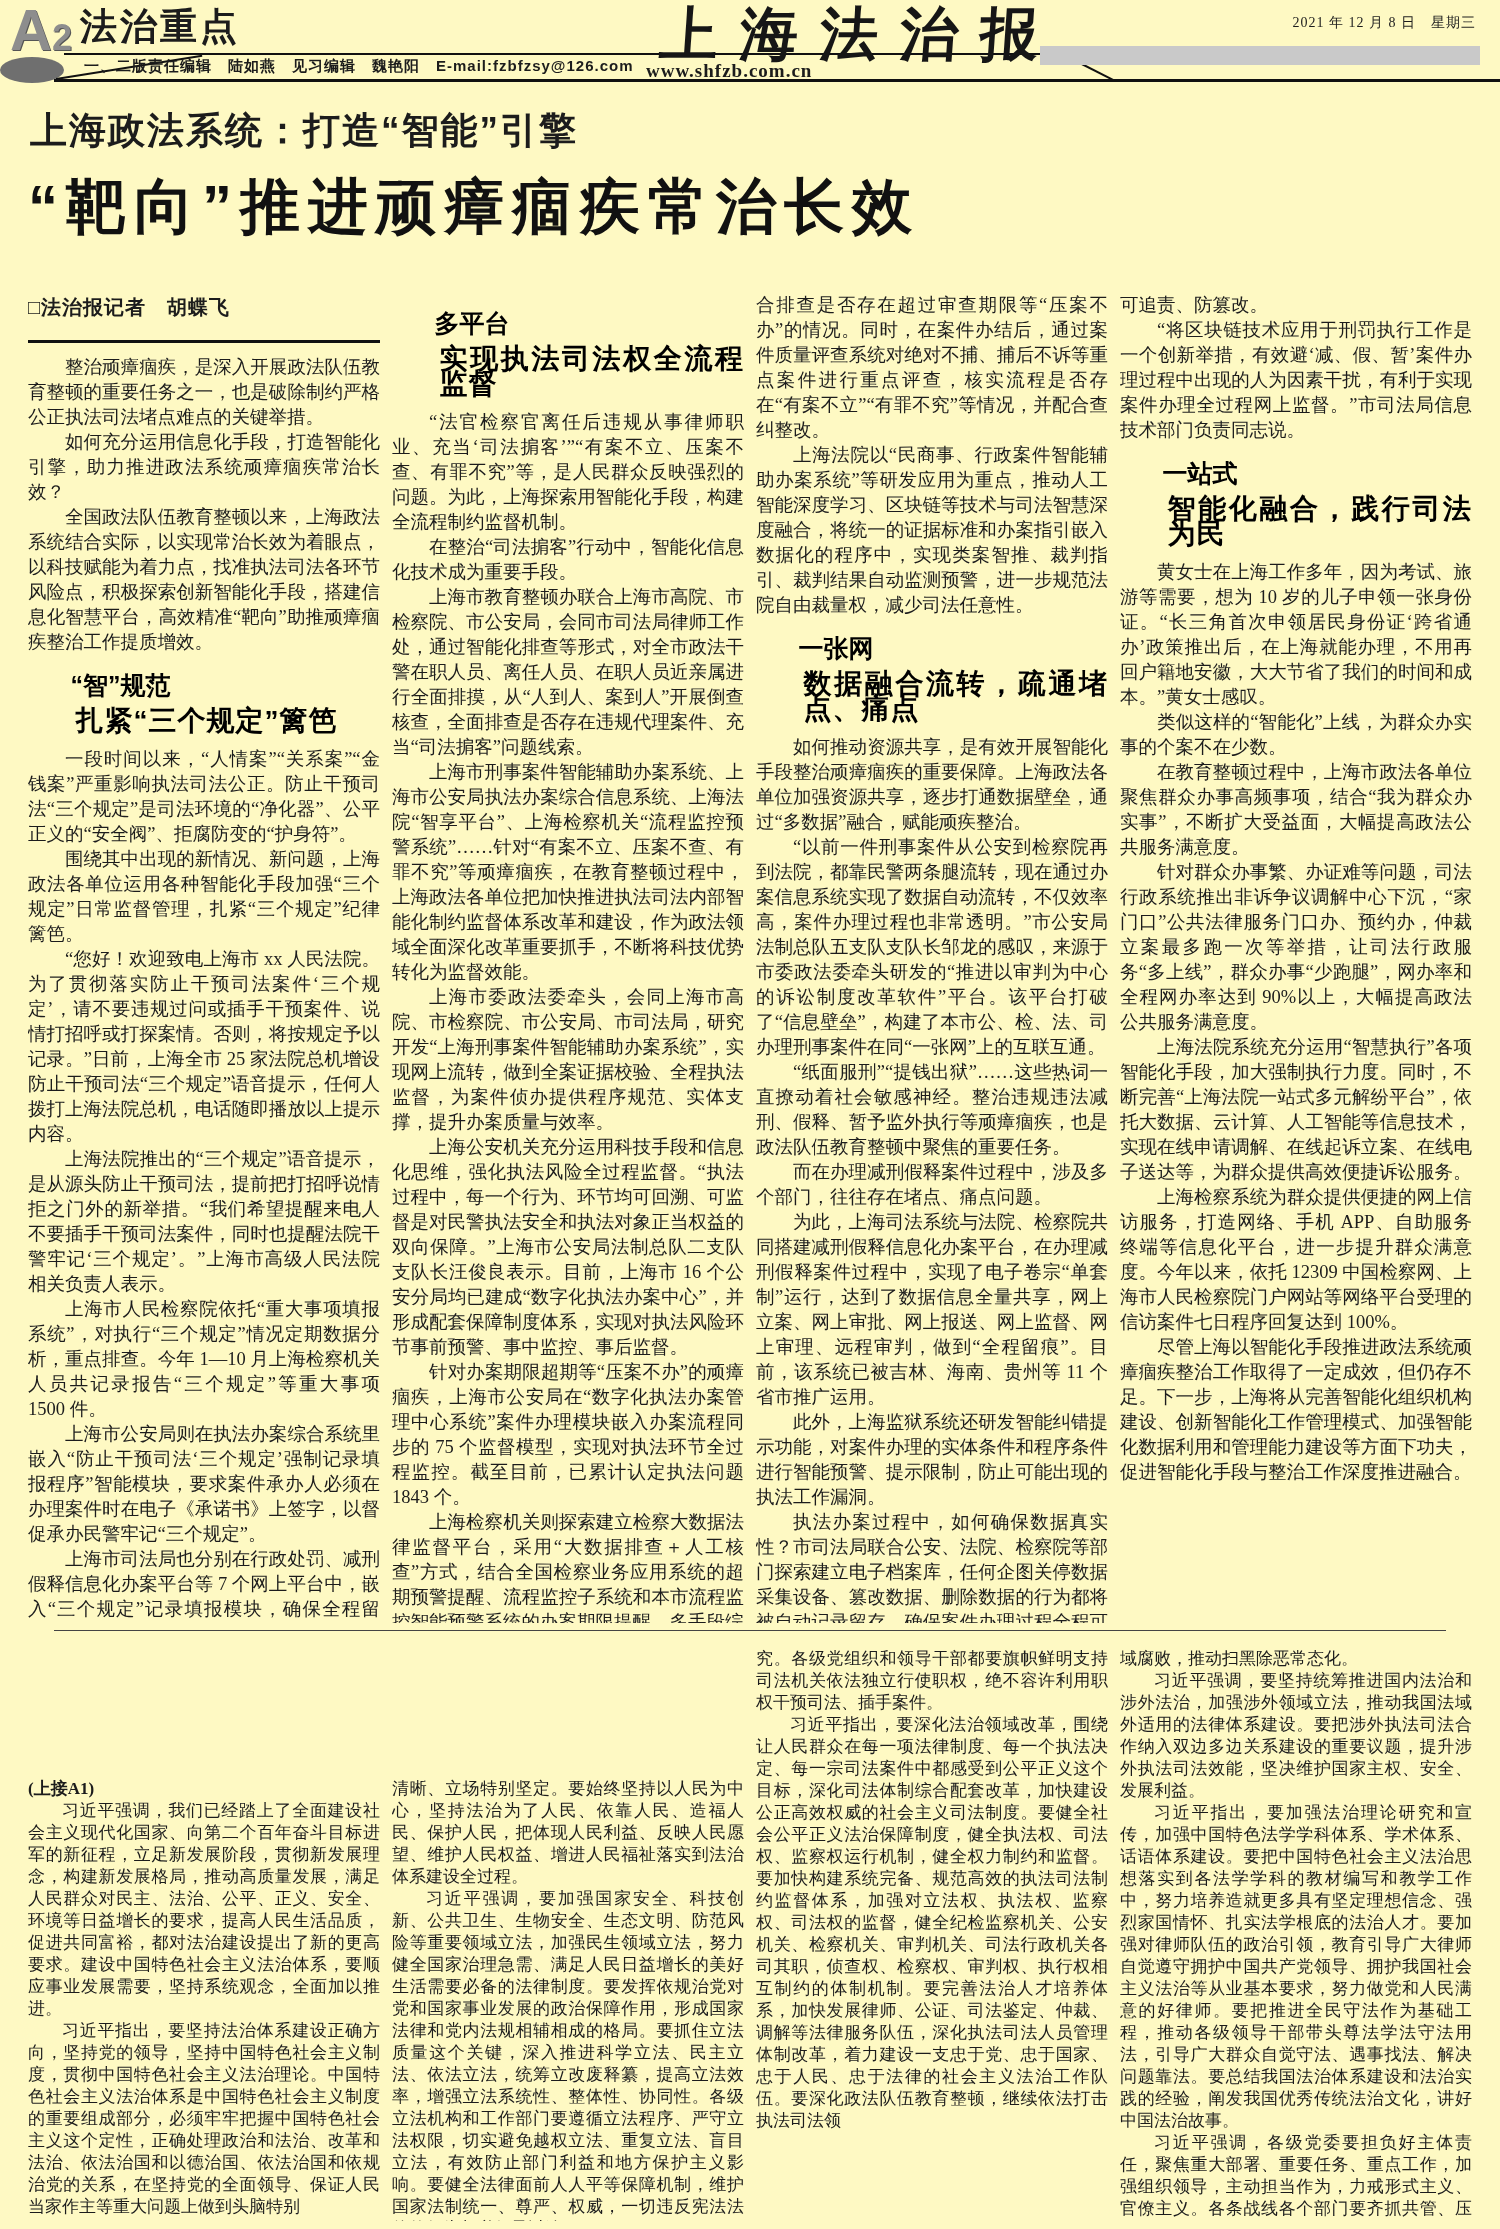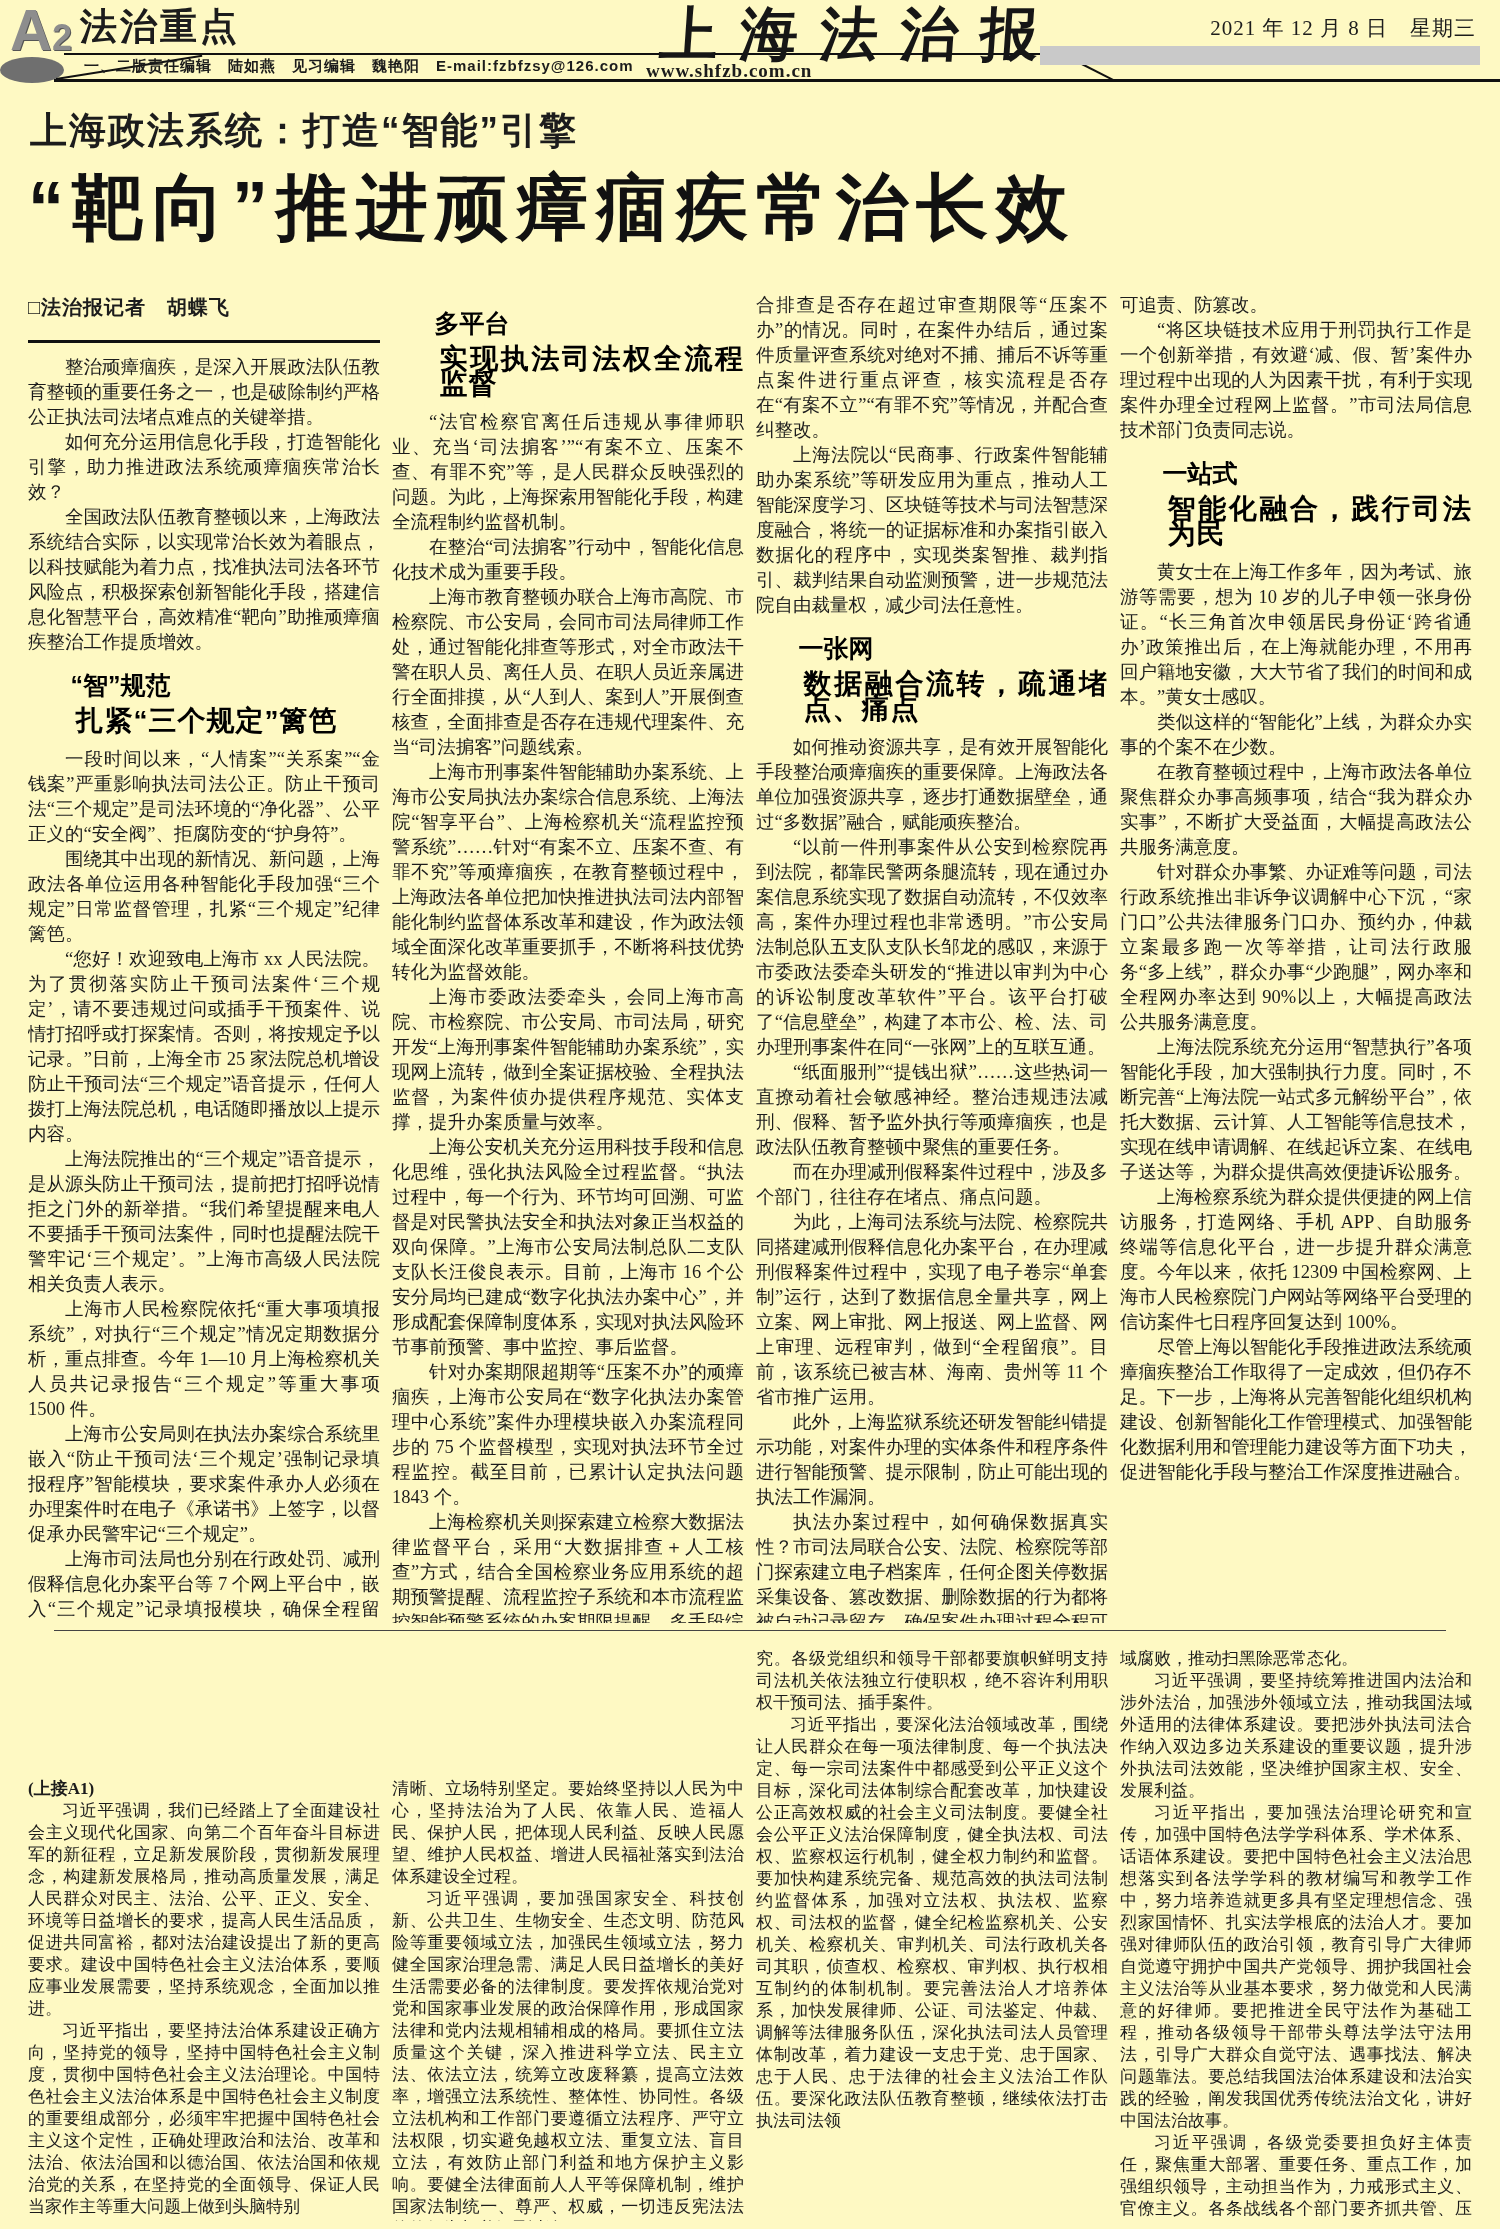--- a/index.html
+++ b/index.html
@@ -16,27 +16,27 @@
         font-weight:900;font-size:37px;letter-spacing:3px;}
   .hdr-rule-thin{position:absolute;left:64px;top:53px;width:1002px;height:2px;background:#111;}
   .hdr-diag-step{position:absolute;left:1064px;top:54px;width:55px;height:2px;background:#111;
         transform:rotate(27deg);transform-origin:left center;}
   .hdr-rule-bottom{position:absolute;left:54px;top:79px;width:1446px;height:3px;background:#111;}
   .hdr-editors{position:absolute;left:84px;top:57px;font-family:"Liberation Sans",sans-serif;
         font-weight:bold;font-size:15px;letter-spacing:1px;}
   .hdr-masthead{position:absolute;left:640px;top:-4px;width:440px;text-align:center;
         font-weight:900;font-size:58px;letter-spacing:22px;transform:skewX(-4deg);color:#161616;}
   .hdr-web{position:absolute;left:646px;top:60px;font-weight:bold;font-size:19px;letter-spacing:1px;}
-  .hdr-date{position:absolute;right:24px;top:14px;font-size:21px;letter-spacing:1px;}
+  .hdr-date{position:absolute;right:24px;top:14px;font-size:14px;letter-spacing:1px;}
   .hdr-graybar{position:absolute;left:1040px;top:46px;width:440px;height:19px;background:#c9c9c9;}
   
   .kicker{position:absolute;left:30px;top:106px;font-family:"Liberation Sans",sans-serif;
         font-weight:900;font-size:37px;letter-spacing:2px;}
   .headline{position:absolute;left:28px;top:148px;width:1444px;font-family:"Liberation Sans",sans-serif;
-        font-weight:900;font-size:72px;line-height:118px;letter-spacing:8px;white-space:nowrap;color:#111;}
+        font-weight:900;font-size:60px;line-height:118px;letter-spacing:8px;white-space:nowrap;color:#111;}
   .cols-main{position:absolute;left:28px;top:293px;width:1444px;height:1330px;display:flex;gap:12px;}
   .col{width:352px;height:100%;overflow:hidden;font-size:18.5px;line-height:25px;text-align:justify;}
   .byline{font-size:20px;font-weight:bold;padding:2px 0 20px 0;border-bottom:3px solid #111;
         margin-bottom:12px;letter-spacing:1px;}
   .para{margin:0;text-indent:2em;}
   .para.cont{text-indent:0;}
   .para.note{text-indent:0;font-weight:bold;}
   .subhead{margin:18px 0 14px 0;font-family:"Liberation Sans",sans-serif;font-weight:700;color:#000;}
   .subhead .sub1{font-size:25px;padding-left:1.7em;margin-bottom:10px;}
   .subhead .sub2{font-size:28px;padding-left:1.7em;letter-spacing:1px;}

